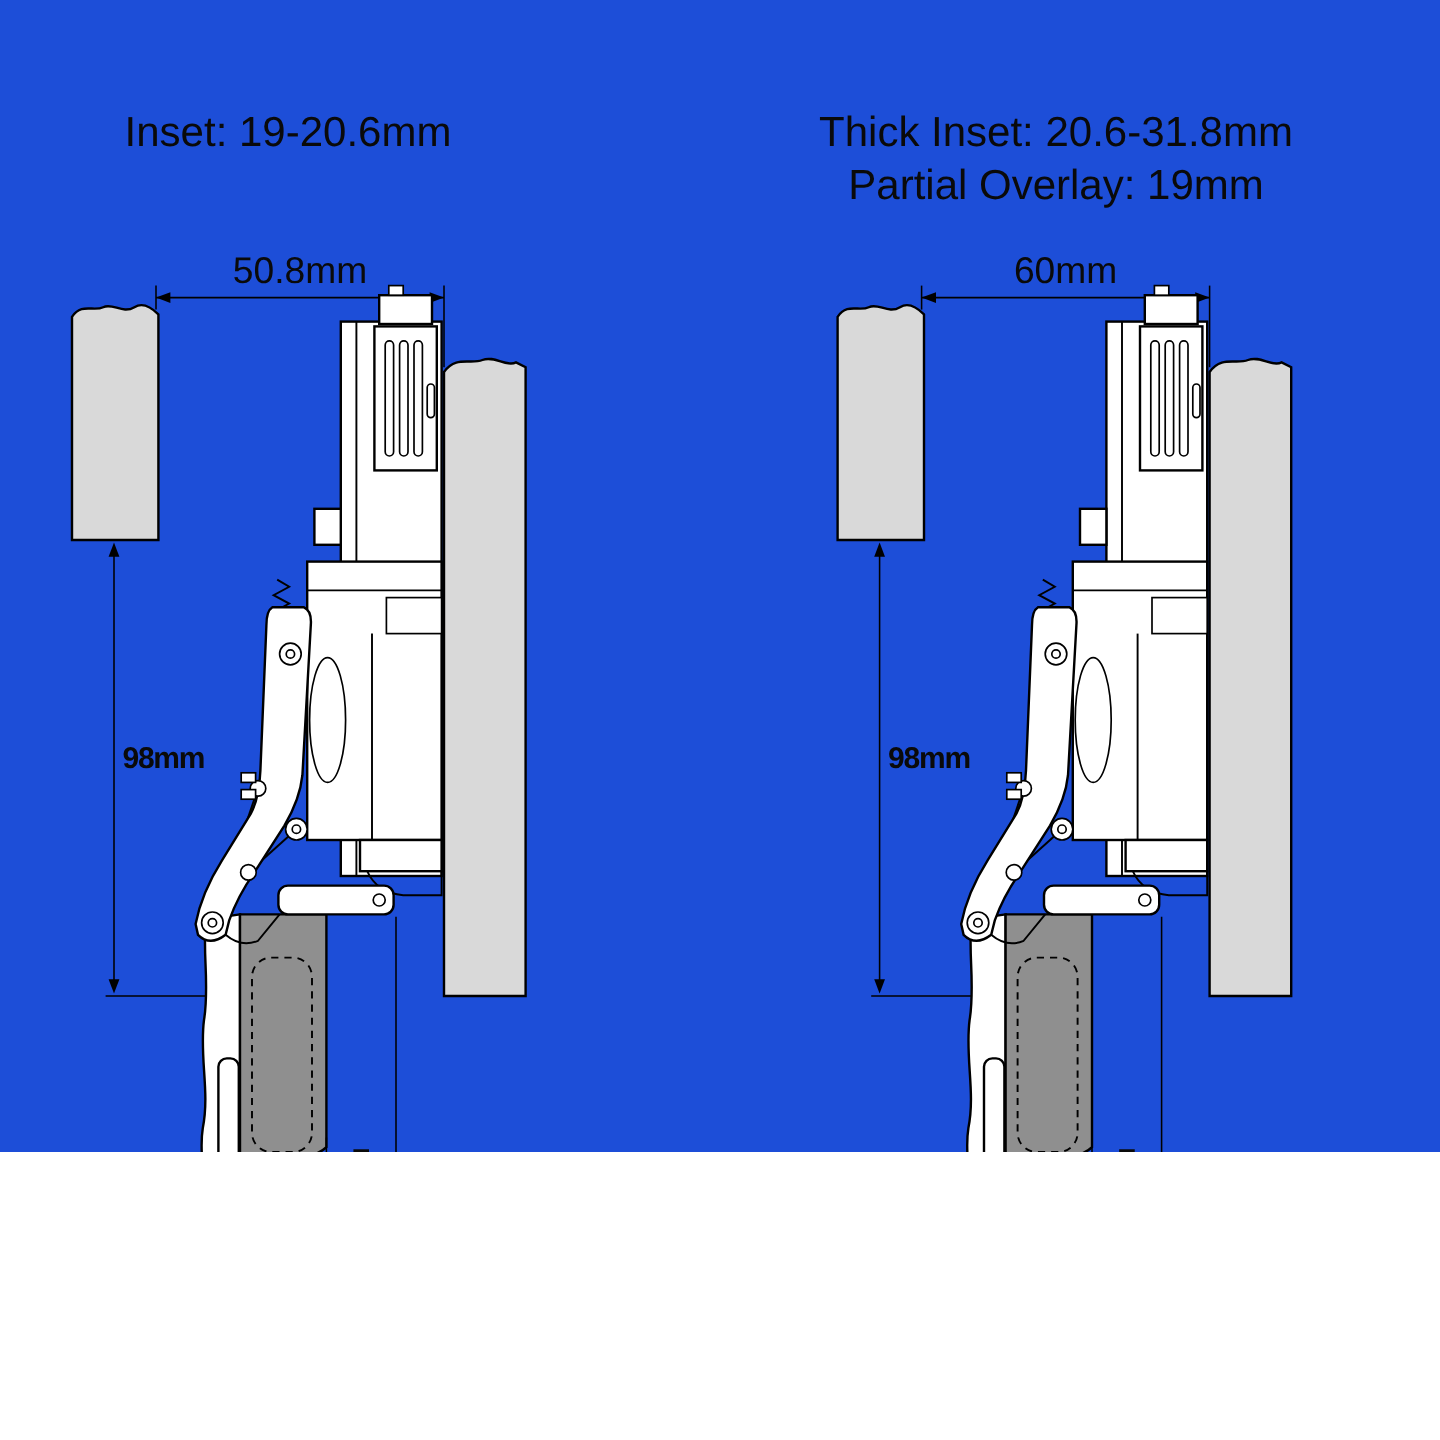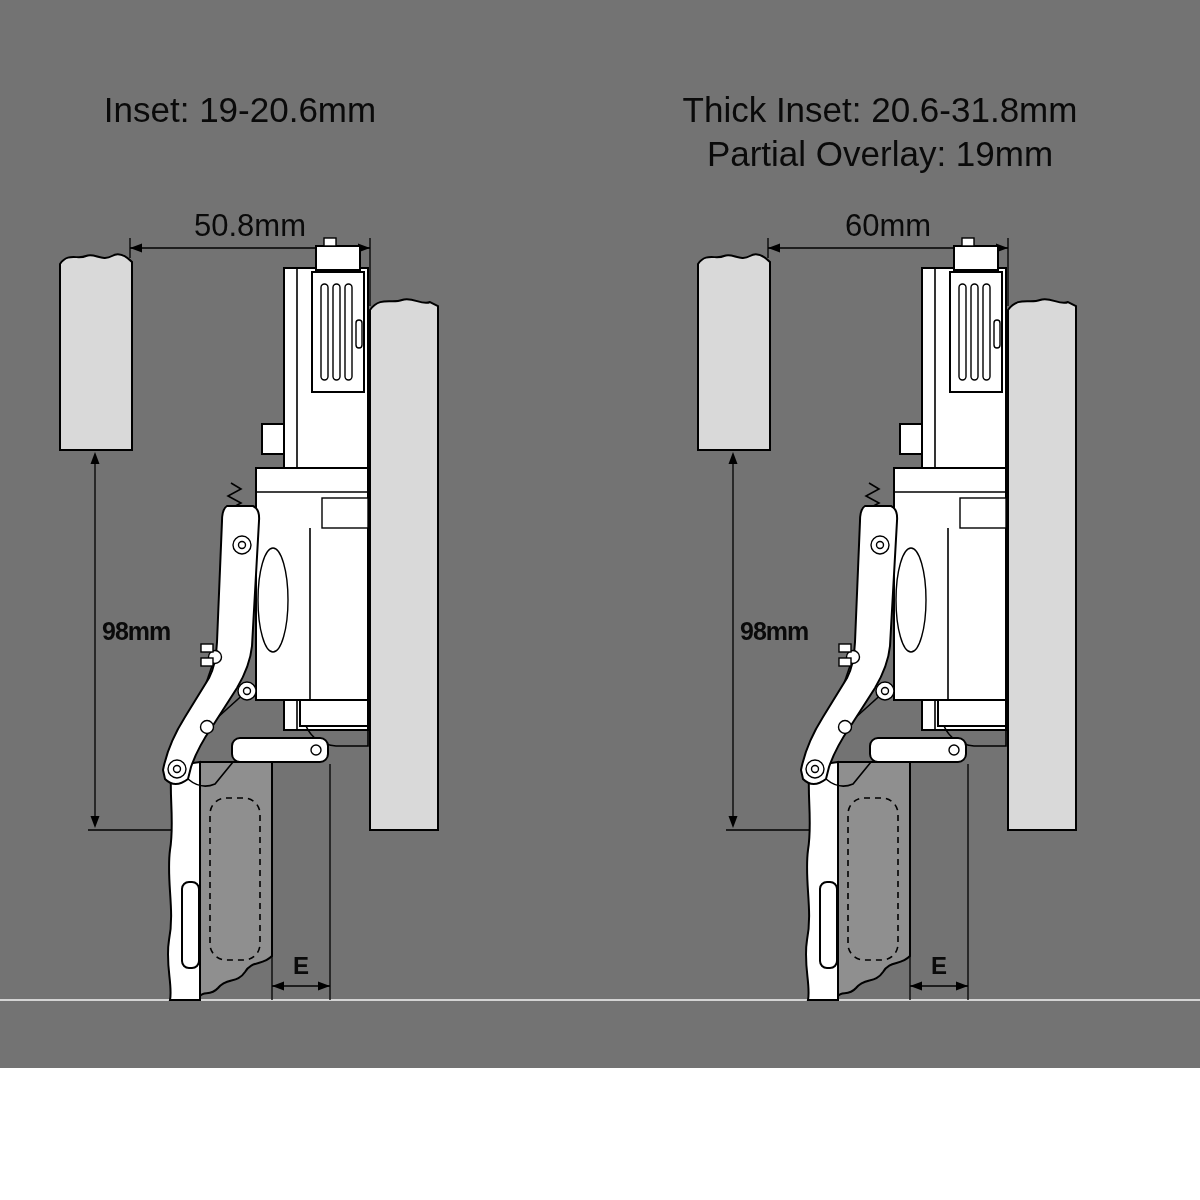--- a/index.html
+++ b/index.html
@@ -1,16 +1,16 @@
 <!DOCTYPE html>
 <html><head>
 <meta charset="utf-8">
 <style>
   html,body { margin:0; padding:0; background:#ffffff; }
-  .canvas { position:relative; width:1200px; height:1068px; background:#737373; overflow:hidden; }
+  .canvas { position:relative; width:1200px; height:960px; background:#1d4ed8; overflow:hidden; }
   svg { display:block; }
 
   .ln   { fill:none; stroke:#000; stroke-width:1.6; }
   .w    { fill:#ffffff; stroke:#000; stroke-width:2; }
   .w1   { fill:#ffffff; stroke:#000; stroke-width:1.4; }
   .board{ fill:#d9d9d9; stroke:#000; stroke-width:2; }
   .door { fill:#8f8f8f; stroke:#000; stroke-width:2; }
   .dash { fill:none; stroke:#000; stroke-width:1.6; stroke-dasharray:6 5; }
   .dim  { stroke:#000; stroke-width:1.3; fill:none; }
   .arrow{ fill:#000; stroke:none; }

